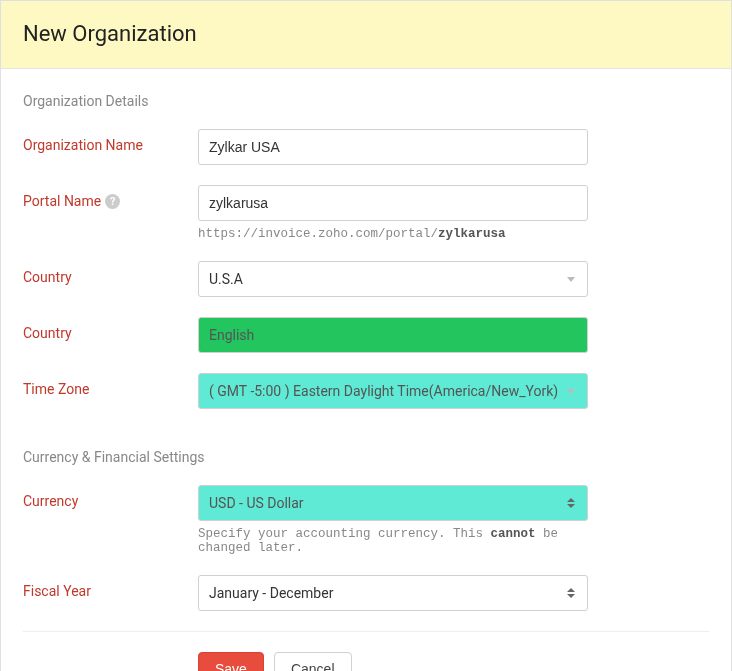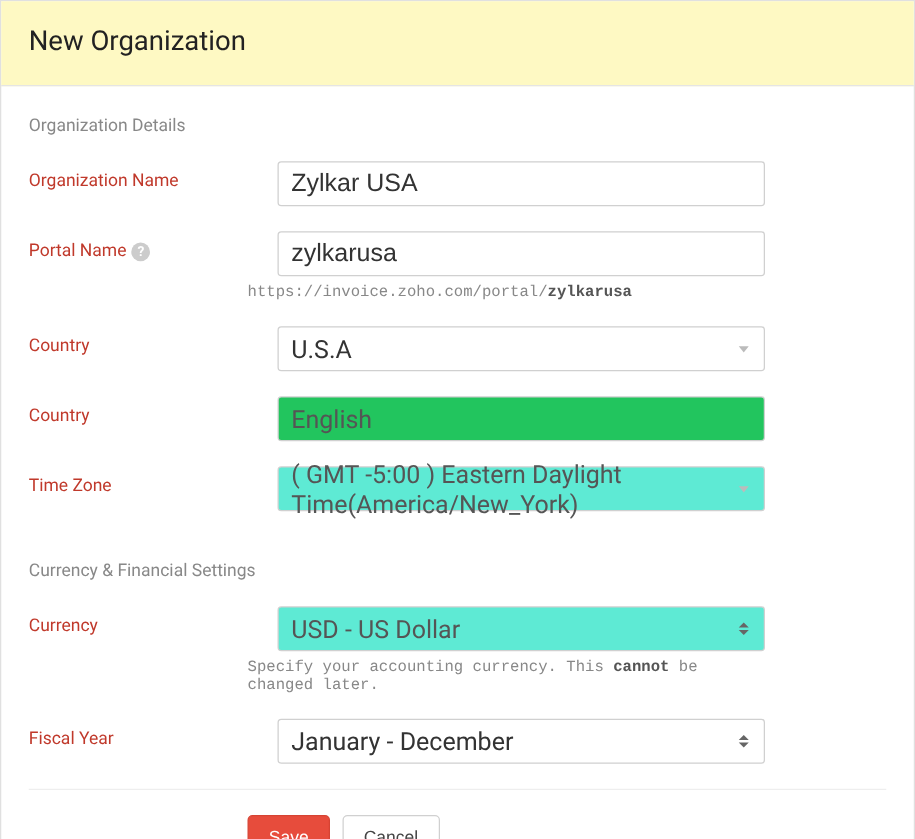--- a/index.html
+++ b/index.html
@@ -67,24 +67,23 @@
   .form-control-wrap {
     flex: 1;
     max-width: 390px;
   }
   .text-input, .select-box {
     width: 100%;
     height: 36px;
     padding: 0 10px;
     border: 1px solid #d0d0d0;
     border-radius: 3px;
-    font-size: 20px;
+    font-size: 14px;
     color: #333;
     background: #fff;
-    margin-left: 24px;
   }
   .select-box {
     display: flex;
     align-items: center;
     justify-content: space-between;
     cursor: pointer;
     position: relative;
   }
   .select-box.disabled {
     background: #5eead4;

